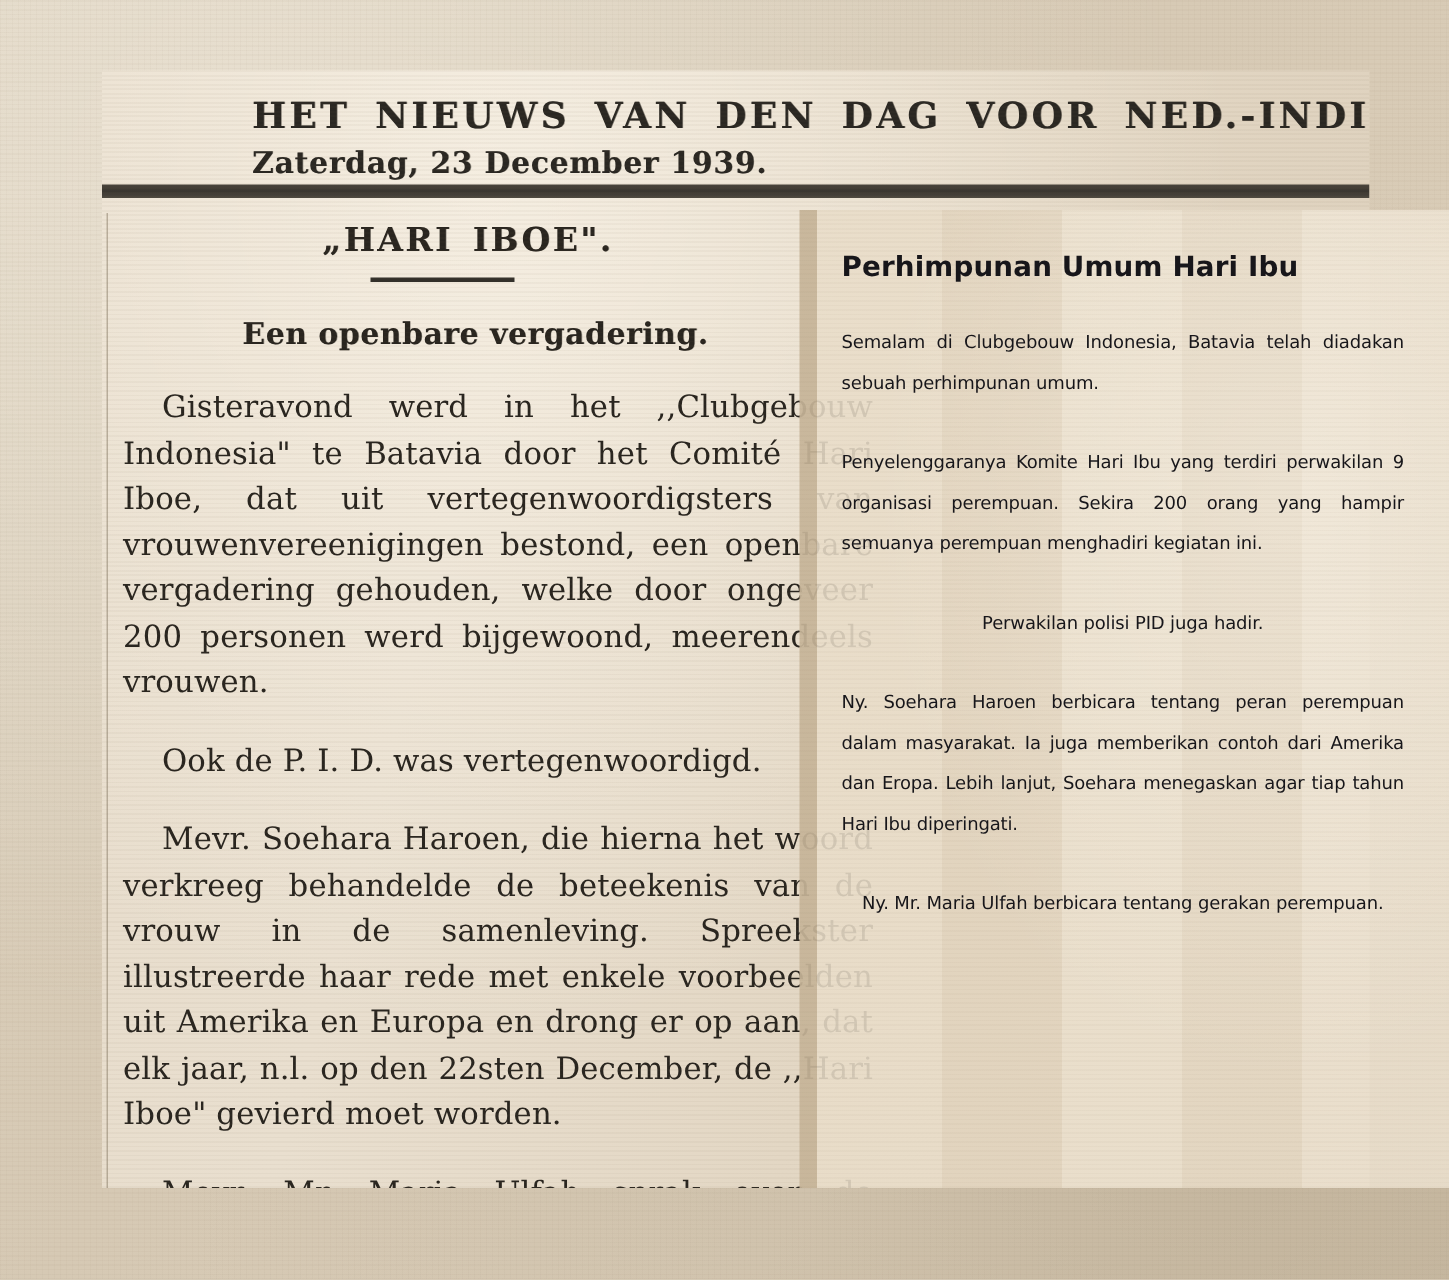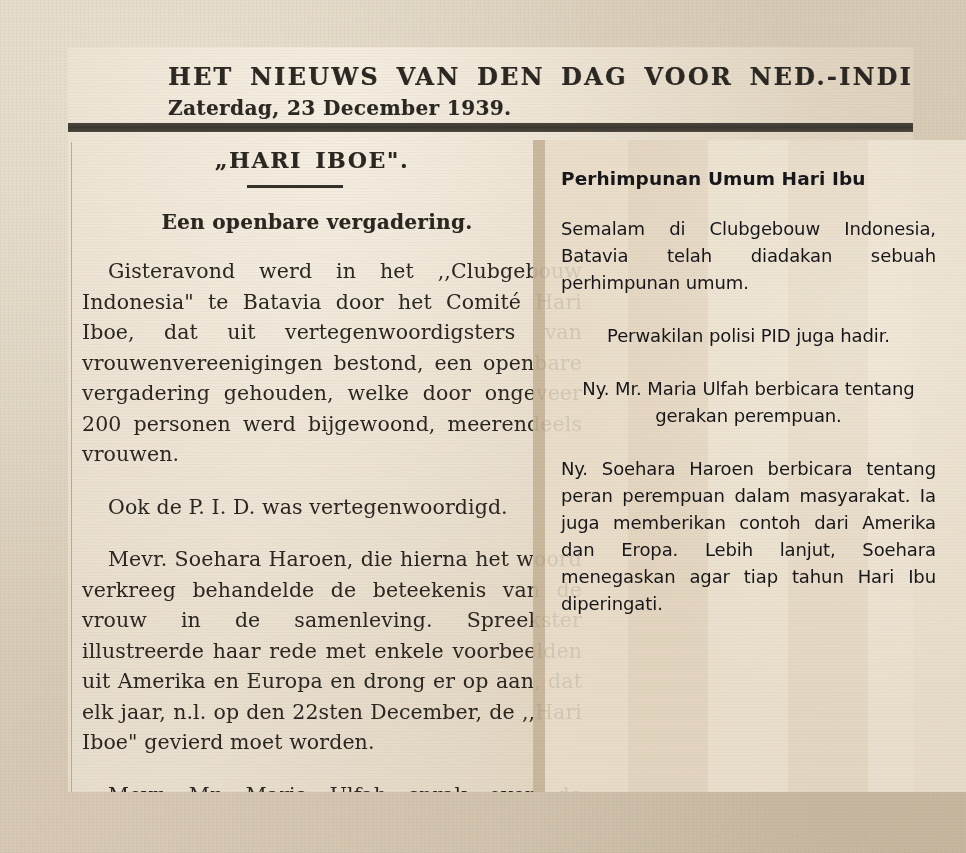--- a/index.html
+++ b/index.html
@@ -179,21 +179,21 @@
     padding: 28px 30px 0 28px;
     color: #17161a;
   }
   .tr-head {
     font-size: 18.5px;
     font-weight: bold;
     letter-spacing: 0.1px;
     margin: 0 0 0 0;
   }
   .tr-p {
-    font-size: 18px;
+    font-size: 12px;
     line-height: 27px;
     text-align: justify;
     text-justify: inter-word;
     margin: 26px 0 0 0;
     letter-spacing: -0.1px;
   }
   .tr-p:last-of-type { text-align: justify; }
   .tr-p.last-line-left { text-align: center; }
 </style>
 </head>
@@ -223,18 +223,19 @@
     <p class="art-p">Mevr. Mr. Maria Ulfah sprak over de vrouwenbeweging.</p>
   </div>
 
 </div>
 
 <div id="panel">
   <div class="panel-inner">
     <div class="tr-head">Perhimpunan Umum Hari Ibu</div>
 
     <p class="tr-p">Semalam di Clubgebouw Indonesia, Batavia telah diadakan sebuah perhimpunan umum.</p>
+    <p class="tr-p">Penyelenggaranya Komite Hari Ibu yang terdiri perwakilan 9 organisasi perempuan. Sekira 200 orang yang hampir semuanya perempuan menghadiri kegiatan ini.</p>
     <p class="tr-p last-line-left">Perwakilan polisi PID juga hadir.</p>
+    <p class="tr-p">Ny. Soehara Haroen berbicara tentang peran perempuan dalam masyarakat. Ia juga memberikan contoh dari Amerika dan Eropa. Lebih lanjut, Soehara menegaskan agar tiap tahun Hari Ibu diperingati.</p>
     <p class="tr-p last-line-left">Ny. Mr. Maria Ulfah berbicara tentang gerakan perempuan.</p>
-    <p class="tr-p">Ny. Soehara Haroen berbicara tentang peran perempuan dalam masyarakat. Ia juga memberikan contoh dari Amerika dan Eropa. Lebih lanjut, Soehara menegaskan agar tiap tahun Hari Ibu diperingati.</p>
 
   </div>
 </div>
 
 </body></html>

